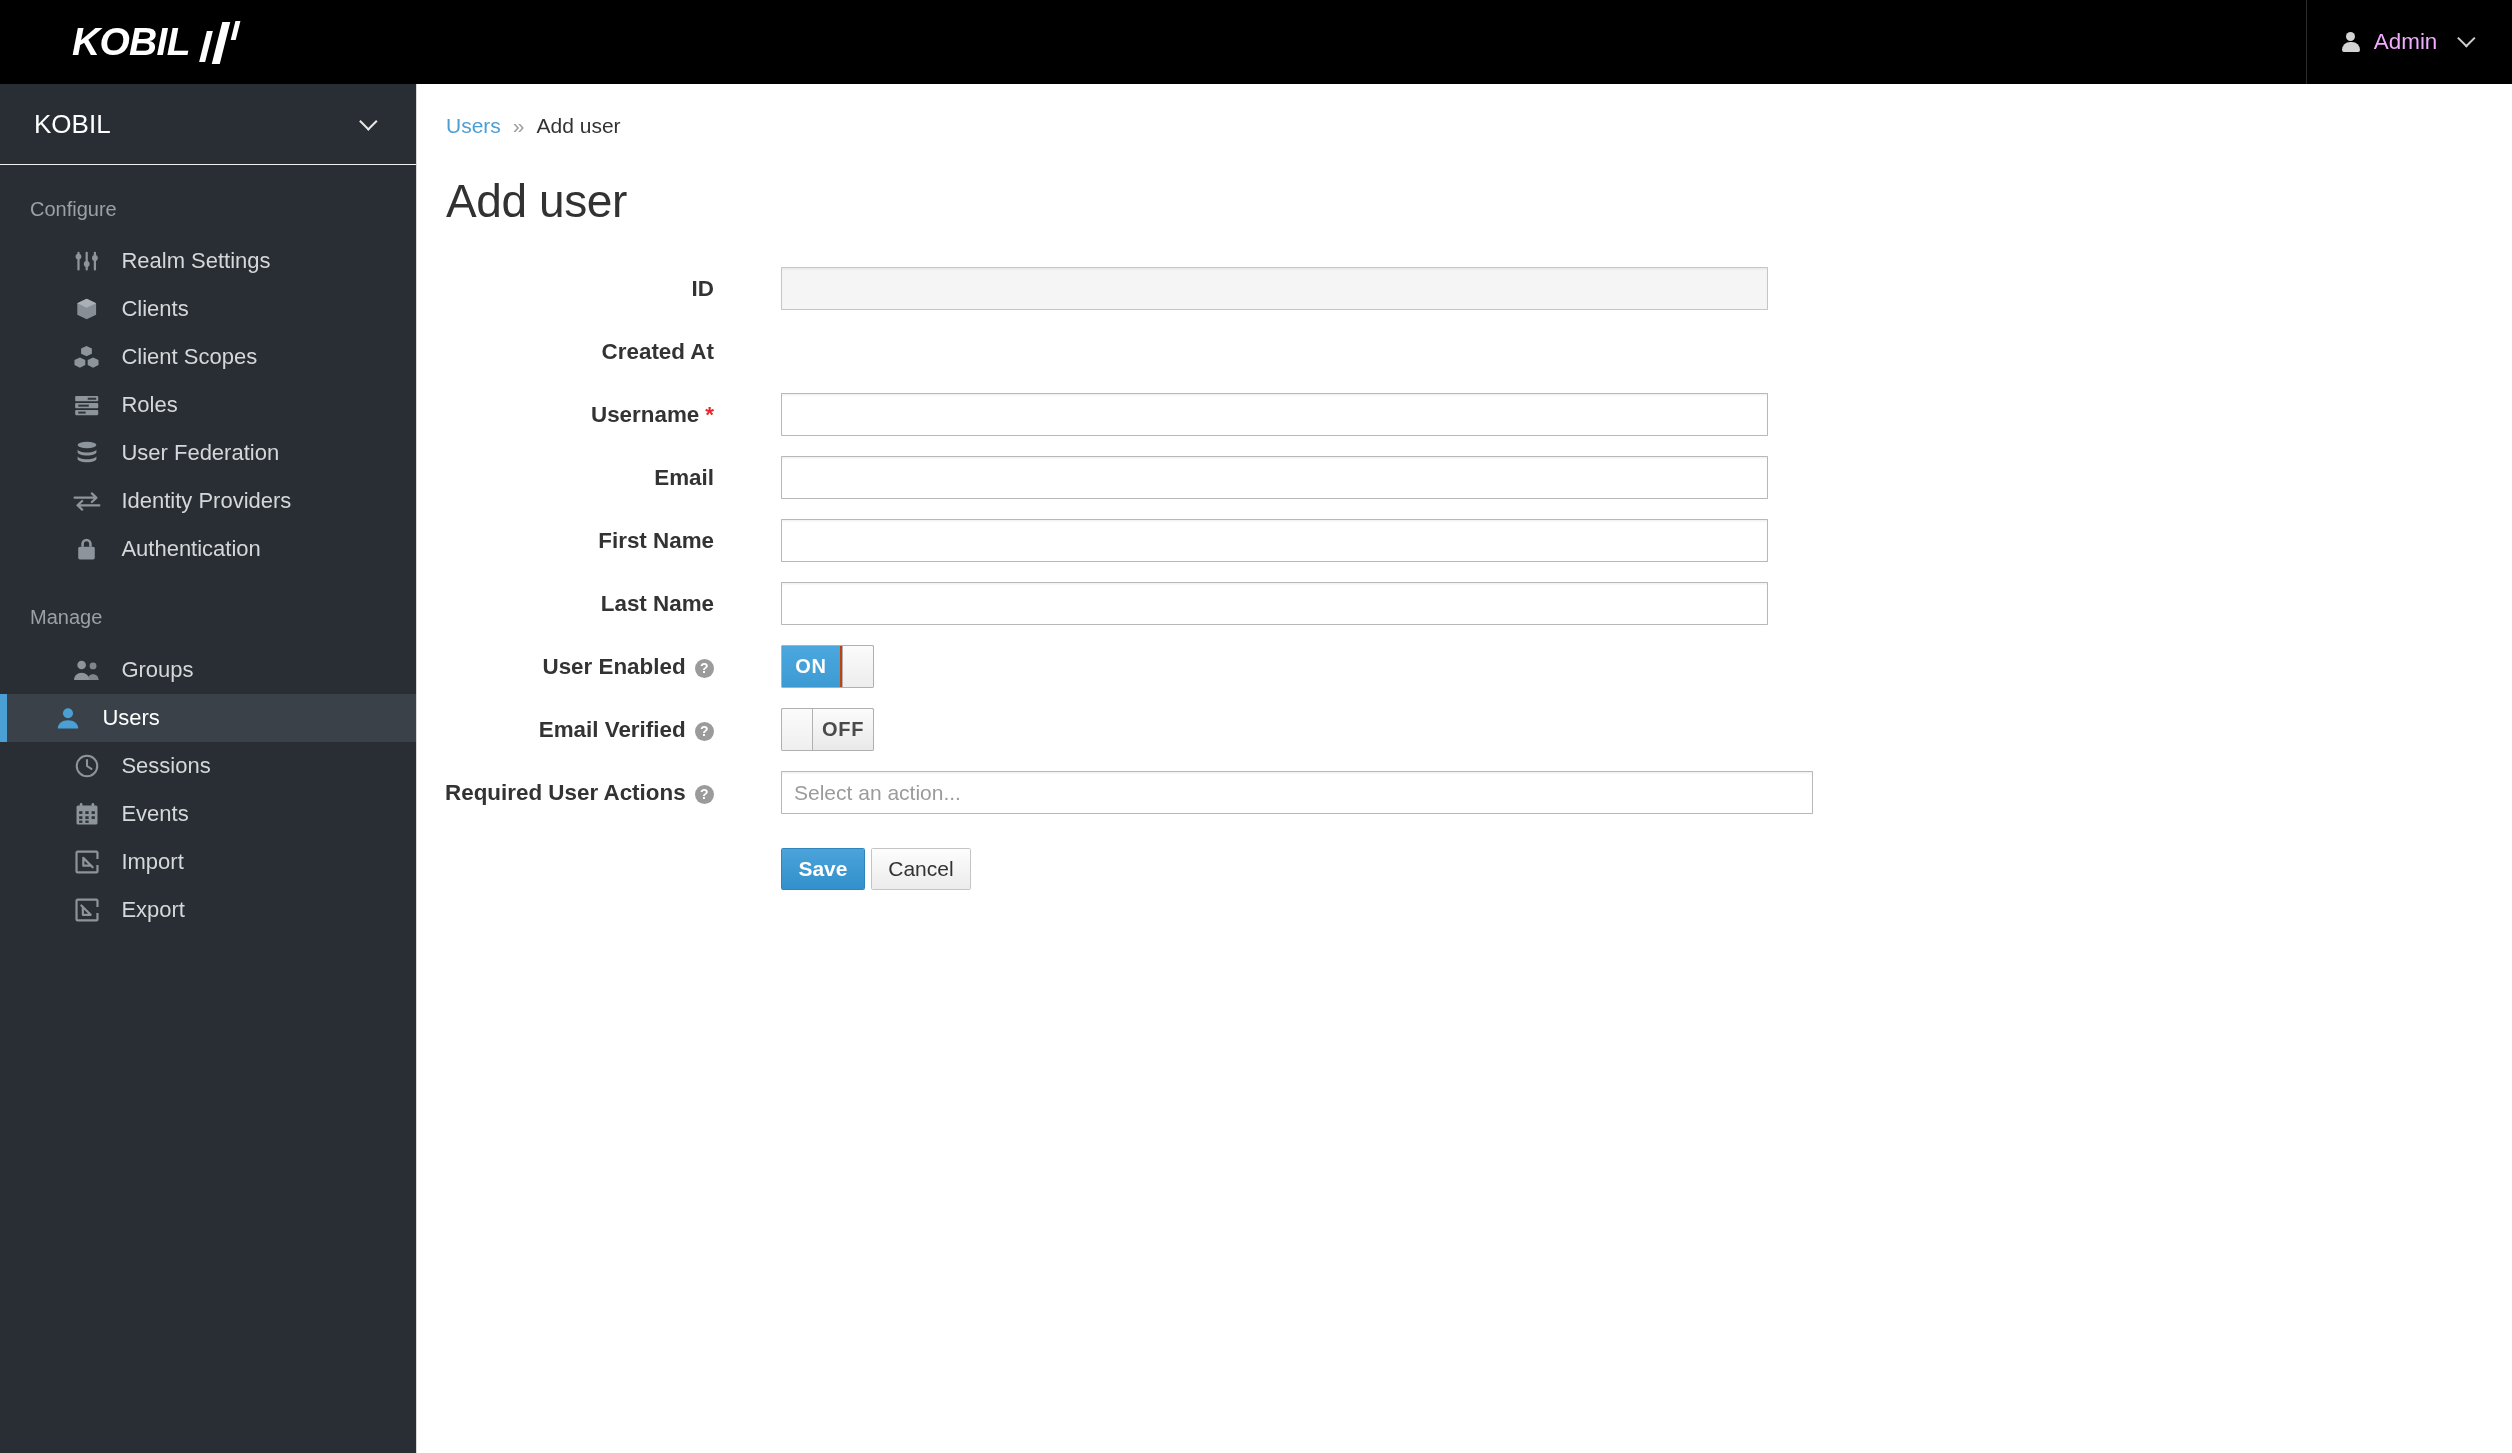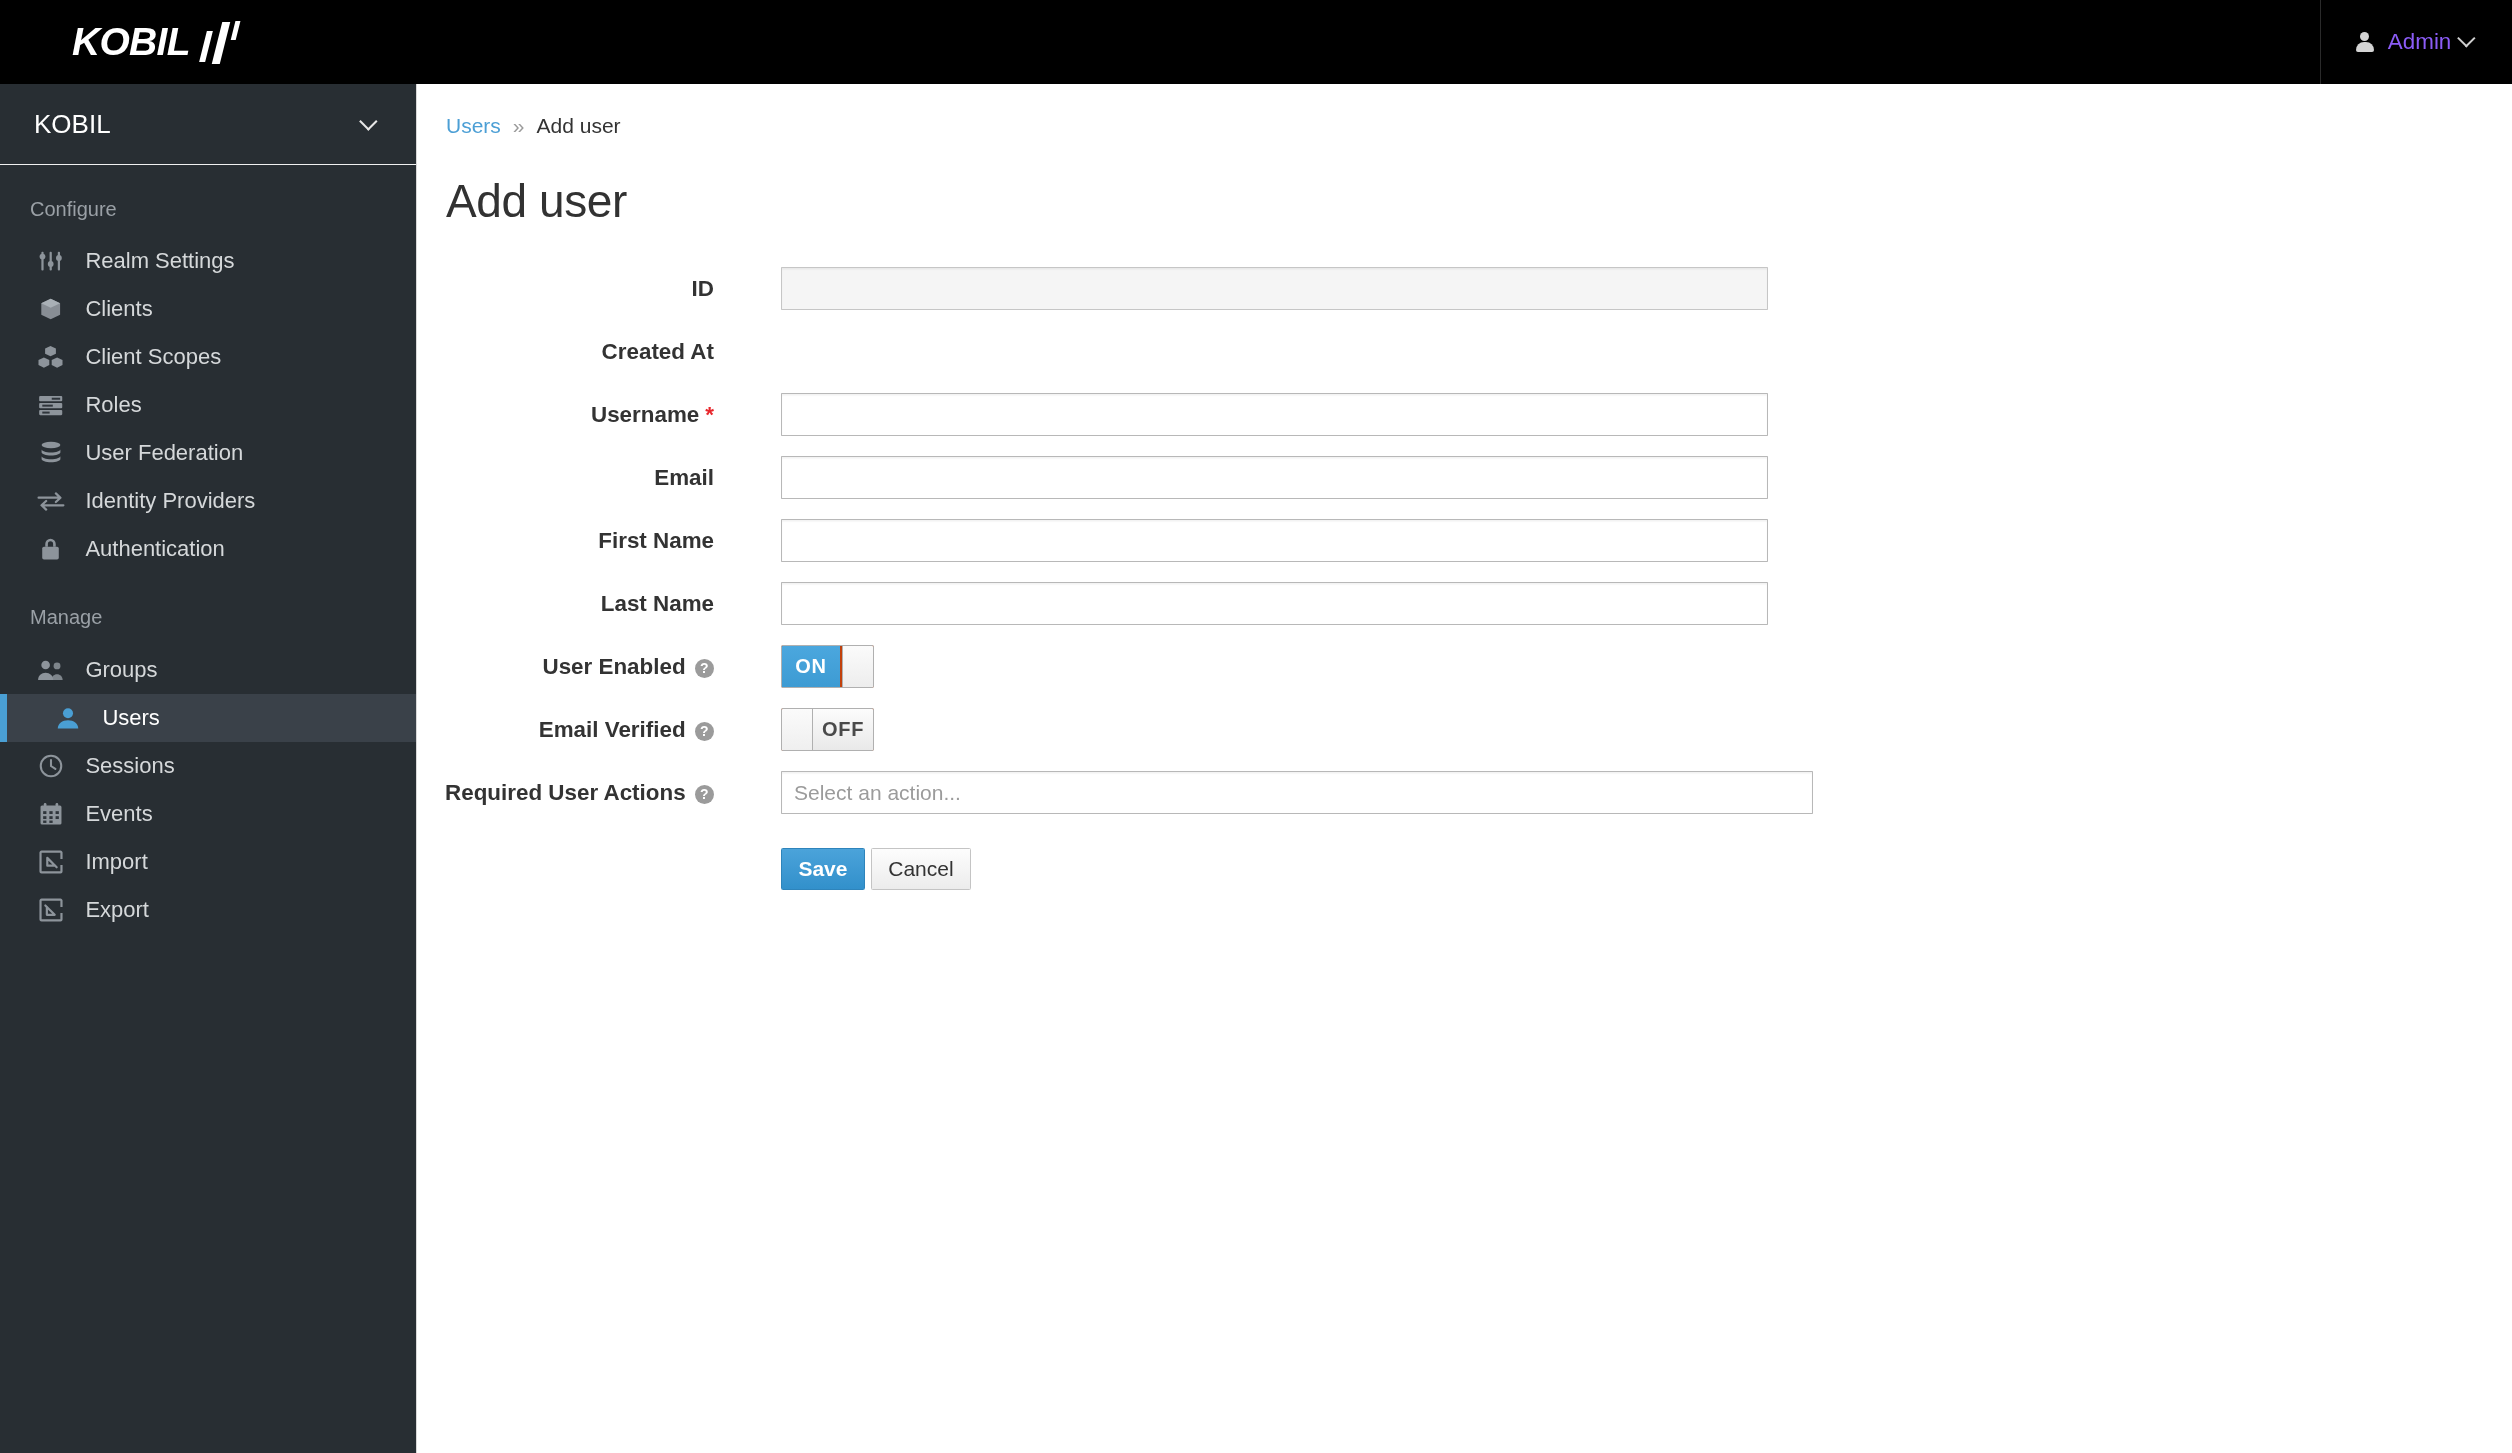--- a/index.html
+++ b/index.html
@@ -65,23 +65,23 @@
     width: 9px; height: 9px; border-radius: 50%;
     background: #d4d4d4;
   }
   .user-icon-glyph .body {
     position: absolute; left: 0.7px; top: 10.5px;
     width: 18px; height: 9.7px;
     border-radius: 9px 9px 2.2px 2.2px;
     background: #d4d4d4;
   }
   .admin-label {
-    color: #8b5cf6;
+    color: #f0abfc;
     font-size: 22.4px;
-    margin-right: 9px;
+    margin-right: 23px;
   }
   .chev-down {
     width: 12.7px; height: 12.7px;
     border-right: 2.2px solid #cfcfcf;
     border-bottom: 2.2px solid #cfcfcf;
     transform: rotate(45deg) translate(-3px,-3px);
   }
 
   
   .sidebar {
@@ -111,21 +111,21 @@
   }
 
   .nav-section-title {
     color: #9aa0a6;
     font-size: 20px;
     padding: 33px 0 16.4px 30px;
   }
   .nav-item {
     display: flex; align-items: center;
     height: 48px;
-    padding-left: 28px;
+    padding-left: 64px;
     cursor: pointer;
     border-left: 7.5px solid transparent;
     box-sizing: border-box;
   }
   .nav-item .nav-ico {
     width: 31px; height: 28px;
     margin-right: 19.4px;
     display: flex; align-items: center; justify-content: center;
     flex: none;
   }

